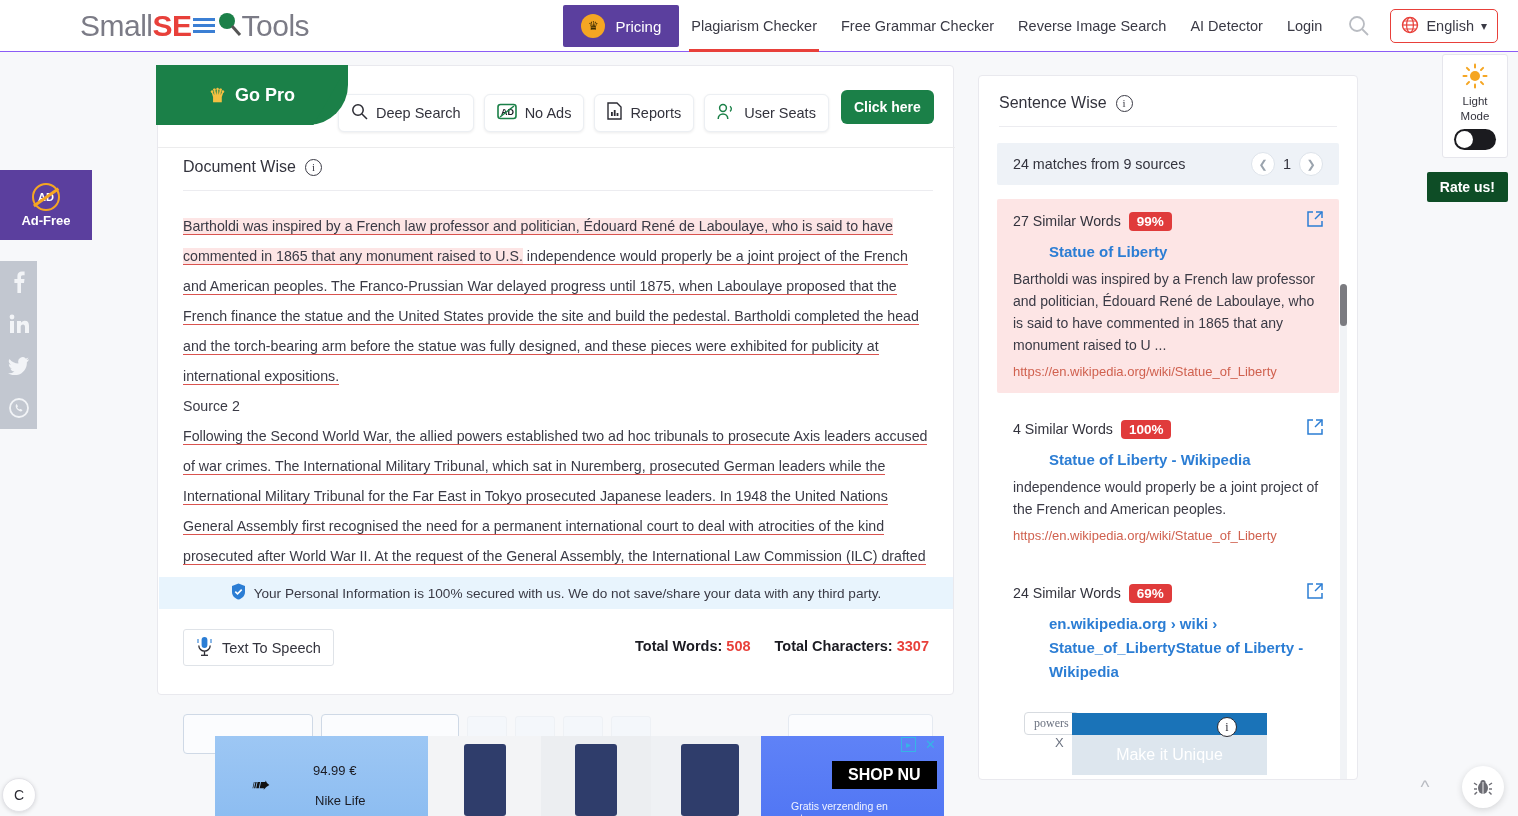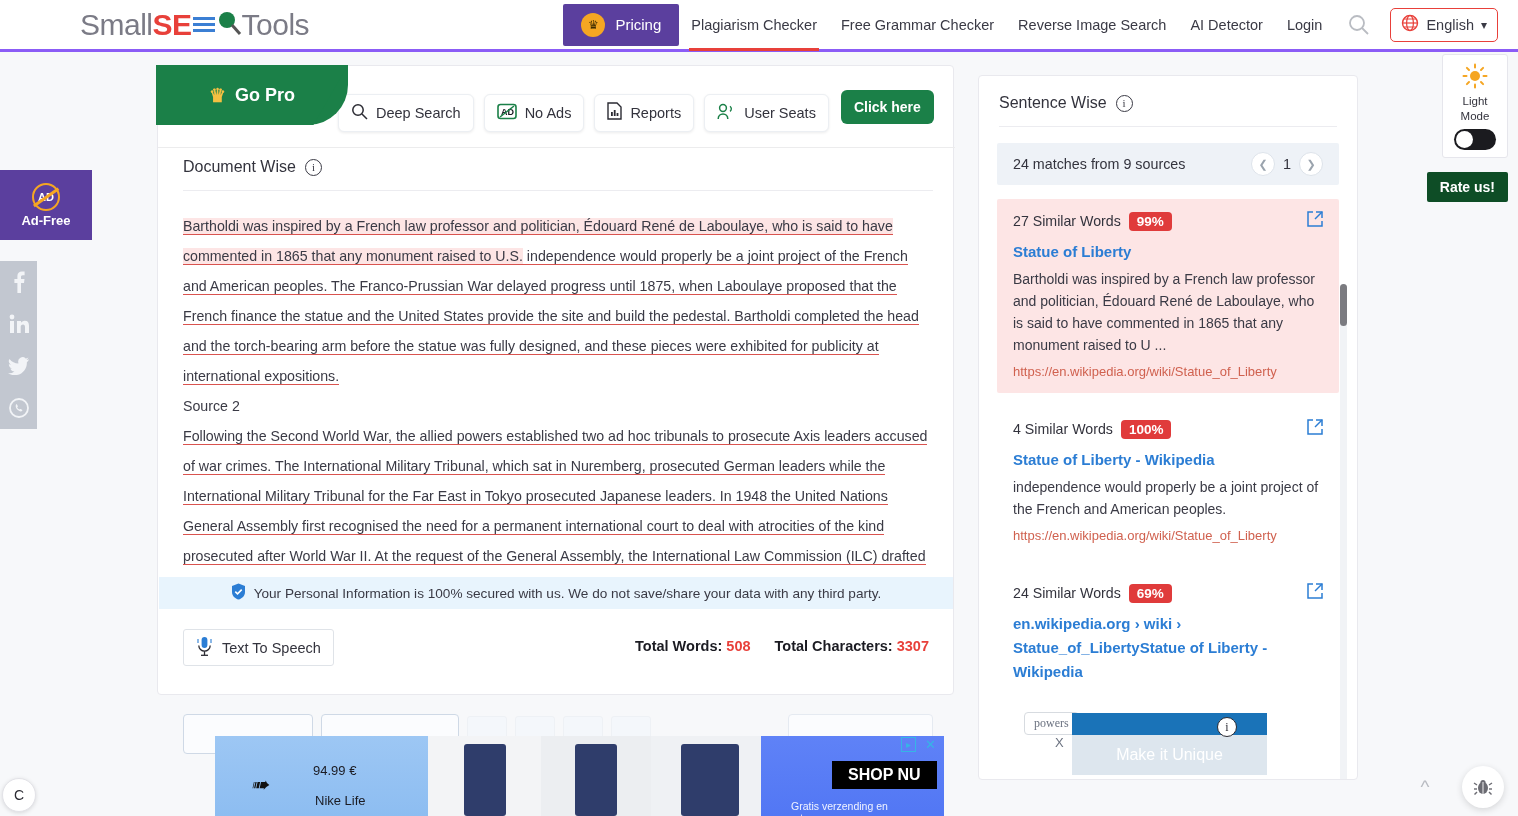--- a/index.html
+++ b/index.html
@@ -7,22 +7,22 @@
     width: 1518px; height: 816px;
     font-family: "Liberation Sans", sans-serif;
     background: #f7f8fa;
     overflow: hidden;
   }
   .page { position: relative; width: 1518px; height: 816px; background: #f7f8fa; }
 
   
   .header {
     position: absolute; top: 0; left: 0; width: 1518px; height: 52px;
-    background: #ffffff; border-bottom: 3px solid #8b5cf6;
-    display: flex; align-items: center;
+    background: #ffffff; border-bottom: 1px solid #8b5cf6;
+    display: flex; align-items: flex-start;
   }
   .logo { margin-left: 80px; display: flex; align-items: center; height: 52px; }
   .logo-text { font-size: 30px; letter-spacing: -0.5px; color: #7b7b86; font-weight: 400; display: flex; align-items: baseline; }
   .logo-s { color: #e8403a; font-weight: 700; }
   .logo-e { display:inline-block; position:relative; width:22px; height:22px; margin:0 1px; }
   .logo-e i { position:absolute; left:0; width:22px; height:3px; background:#3b7fd4; display:block; }
   .logo-e i:nth-child(1){ top:4px; } .logo-e i:nth-child(2){ top:10px; } .logo-e i:nth-child(3){ top:16px; }
   .logo-q { display:inline-block; position:relative; width:26px; height:26px; }
 
   .nav { display: flex; align-items: center; margin-left: auto; margin-right: 20px; height: 52px; gap: 0; }
@@ -192,21 +192,21 @@
     margin: 0 18px 14px 18px; padding: 12px 16px 14px 16px; border-radius: 2px;
   }
   .result.highlight { background: #fde5e5; }
   .result-top { display: flex; align-items: center; }
   .sim-words { font-size: 14.2px; color: #33333d; }
   .pct {
     background: #e03b3b; color:#fff; font-weight:700; font-size: 13.5px;
     border-radius: 4px; padding: 2px 8px; margin-left: 8px;
   }
   .ext-icon { margin-left: auto; color: #2b7dd4; cursor: pointer; }
-  .res-title { color: #2b7dd4; font-size: 15px; font-weight: 700; margin-top: 9px; line-height: 24px; cursor: pointer; }
+  .res-title { color: #2b7dd4; font-size: 15px; font-weight: 700; margin-top: 9px; line-height: 24px; cursor: pointer; margin-left: 36px; }
   .res-snippet { font-size: 14px; color: #3a3a45; line-height: 22px; margin-top: 4px; }
   .res-url { font-size: 13px; color: #d0614f; margin-top: 8px; word-break: break-all; cursor: pointer; }
 
   .side-track { position:absolute; right: 10px; top: 208px; width: 7px; height: 500px; background:#f1f3f6; border-radius:4px; }
   .side-thumb { position:absolute; top: 0; left: 0; width: 7px; height: 42px; background:#7b7b80; border-radius:4px; cursor:pointer; }
 
   .miu-wrap { position: absolute; left: 1072px; top: 713px; width: 195px; }
   .miu-top { height: 22px; background: #1a73b8; position: relative; }
   .miu-btn {
     height: 40px; background: #dde6ee; color: #ffffff; font-size: 16px;

